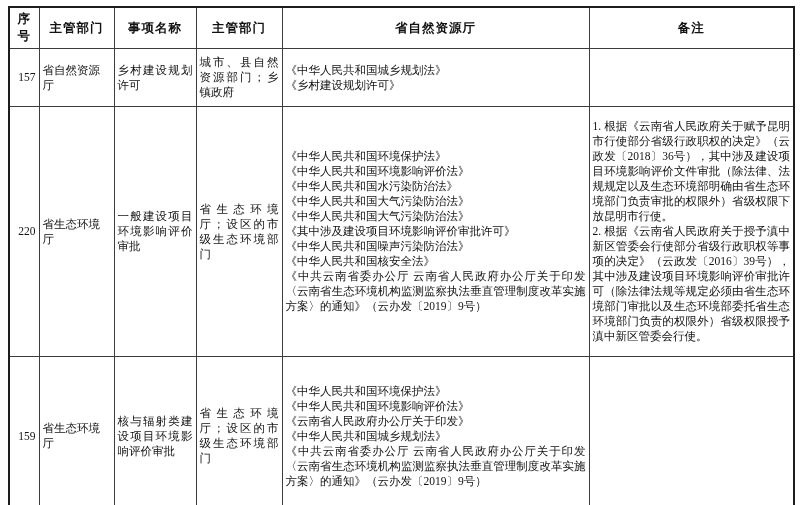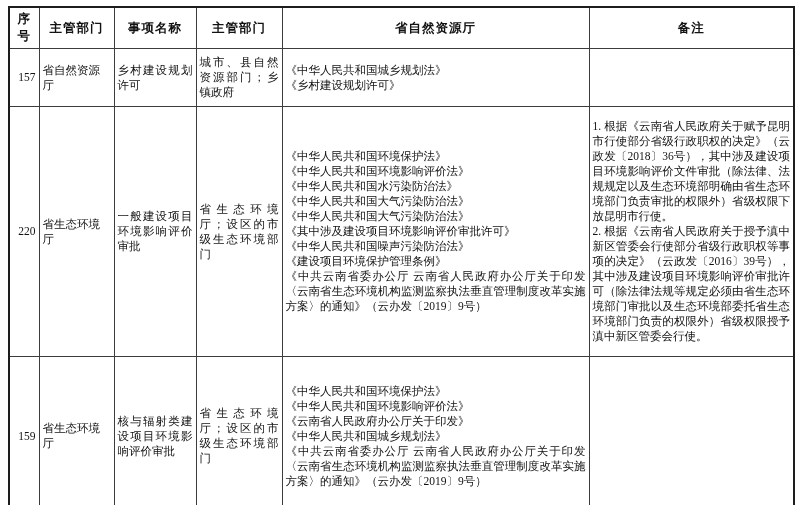--- a/index.html
+++ b/index.html
@@ -114,21 +114,21 @@
         <td class="cell-agency">省生态环境厅；设区的市级生态环境部门</td>
         <td class="cell-basis">
           <div>
               <div class="basis-line">《中华人民共和国环境保护法》</div>
               <div class="basis-line">《中华人民共和国环境影响评价法》</div>
               <div class="basis-line">《中华人民共和国水污染防治法》</div>
               <div class="basis-line">《中华人民共和国大气污染防治法》</div>
               <div class="basis-line">《中华人民共和国大气污染防治法》</div>
               <div class="basis-line">《其中涉及建设项目环境影响评价审批许可》</div>
               <div class="basis-line">《中华人民共和国噪声污染防治法》</div>
-              <div class="basis-line">《建设项目环境保护管理条例》</div>
+              <div class="basis-line">《中华人民共和国核安全法》</div>
               <div class="basis-line">《中共云南省委办公厅 云南省人民政府办公厅关于印发〈云南省生态环境机构监测监察执法垂直管理制度改革实施方案〉的通知》（云办发〔2019〕9号）</div>
             </div>
         </td>
         <td class="cell-remarks">
           <div>
               <p class="remark-para">1. 根据《云南省人民政府关于赋予昆明市行使部分省级行政职权的决定》（云政发〔2018〕36号），其中涉及建设项目环境影响评价文件审批（除法律、法规规定以及生态环境部明确由省生态环境部门负责审批的权限外）省级权限下放昆明市行使。</p>
               <p class="remark-para">2. 根据《云南省人民政府关于授予滇中新区管委会行使部分省级行政职权等事项的决定》（云政发〔2016〕39号），其中涉及建设项目环境影响评价审批许可（除法律法规等规定必须由省生态环境部门审批以及生态环境部委托省生态环境部门负责的权限外）省级权限授予滇中新区管委会行使。</p>
             </div>
         </td>
       </tr>

